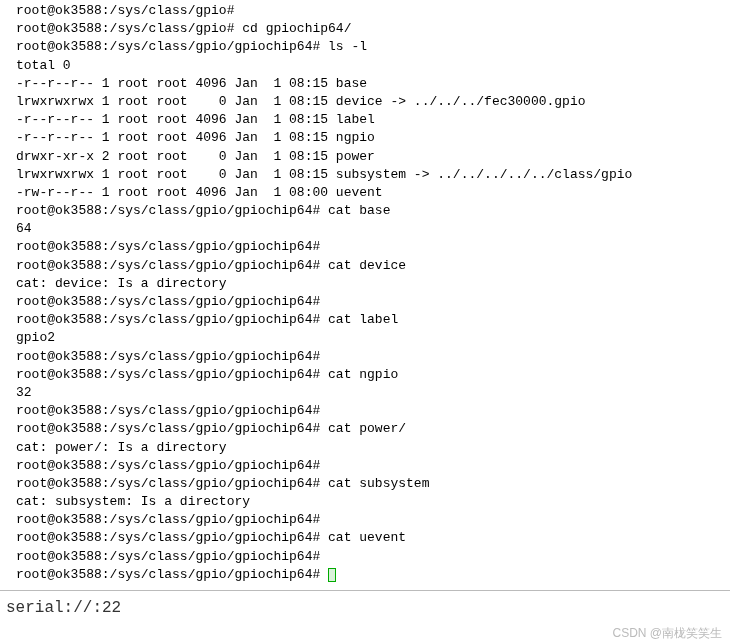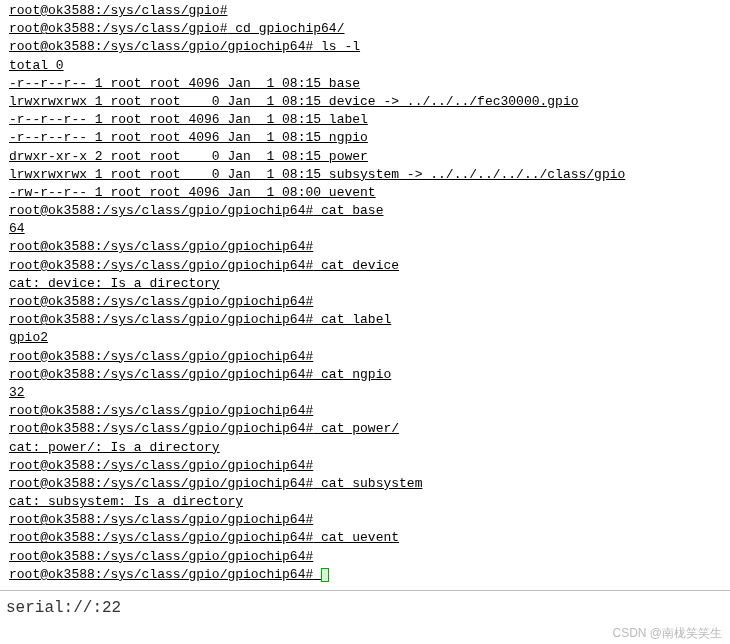--- a/index.html
+++ b/index.html
@@ -9,24 +9,23 @@
     }
     body {
       font-family: "Courier New", monospace;
       font-size: 13px;
       background: #fff;
       color: #000;
       line-height: 1.4;
       width: 730px;
     }
     .terminal {
-      padding: 2px 9px;
+      padding: 2px 16px;
       white-space: pre;
       overflow: hidden;
-      text-decoration: underline;
     }
     .line {
       display: block;
     }
     .cursor {
       display: inline-block;
       width: 8px;
       height: 14px;
       border: 1px solid #00aa00;
       background: rgba(0,170,0,0.15);

